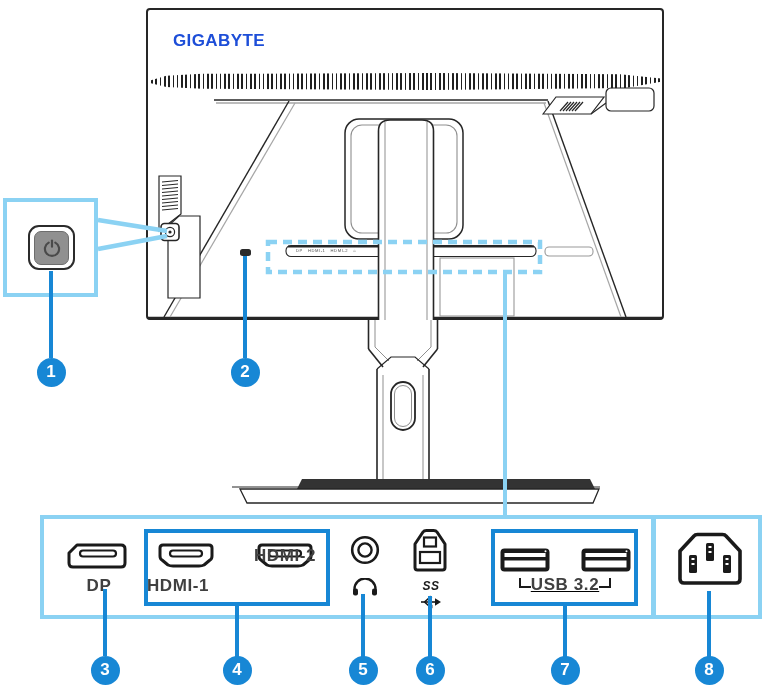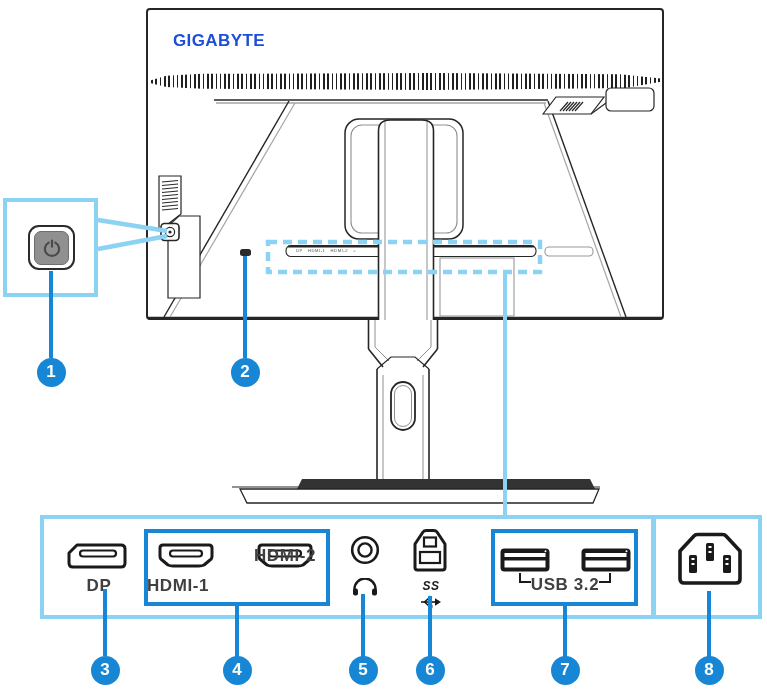--- a/index.html
+++ b/index.html
@@ -30,21 +30,21 @@
   .hdmi-box{left:144px;top:529px;width:186px;height:77px;}
   .usb-box{left:491px;top:529px;width:147px;height:77px;}
 
   .icon{position:absolute;z-index:3;}
   .plabel{position:absolute;z-index:3;font-weight:bold;font-size:17px;color:#404040;
           letter-spacing:0.6px;text-align:center;}
   .ss-row{position:absolute;left:404px;top:579px;width:54px;z-index:3;display:flex;
           align-items:center;justify-content:center;gap:2px;flex-direction:column;}
   .ss-text{font-size:12px;font-weight:bold;font-style:italic;color:#1a1a1a;letter-spacing:0.5px;}
   .usb-label-row{position:absolute;left:499px;top:575px;width:132px;z-index:3;display:flex;
-                 align-items:flex-start;justify-content:center;}
+                 align-items:center;justify-content:center;text-decoration:underline;}
   .brk{width:10px;height:8px;display:inline-block;transform:translateY(-2px);}
   .brk-l{border-left:2.5px solid #1a1a1a;border-bottom:2.5px solid #1a1a1a;}
   .brk-r{border-right:2.5px solid #1a1a1a;border-bottom:2.5px solid #1a1a1a;}
 
   .vl{position:absolute;width:4.5px;z-index:5;}
   .vl-dark{background:#1787D5;}
   .vl-light{background:#8BD2F3;}
 
   .circle{position:absolute;width:29px;height:29px;border-radius:50%;background:#1787D5;z-index:6;
           color:#fff;font-weight:bold;font-size:17px;display:flex;align-items:center;justify-content:center;}

